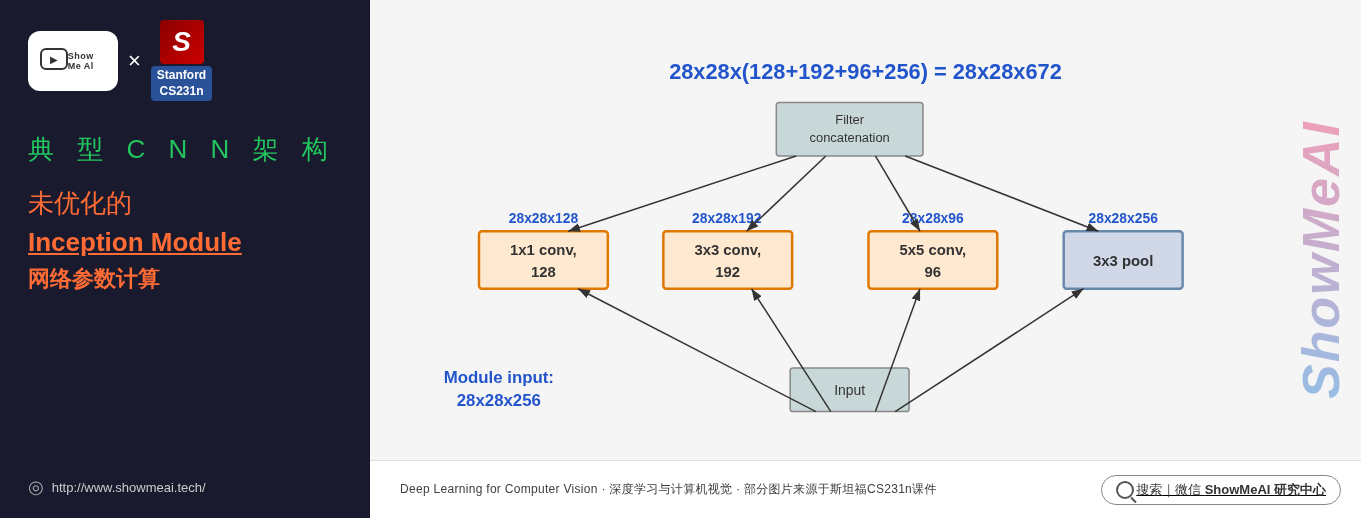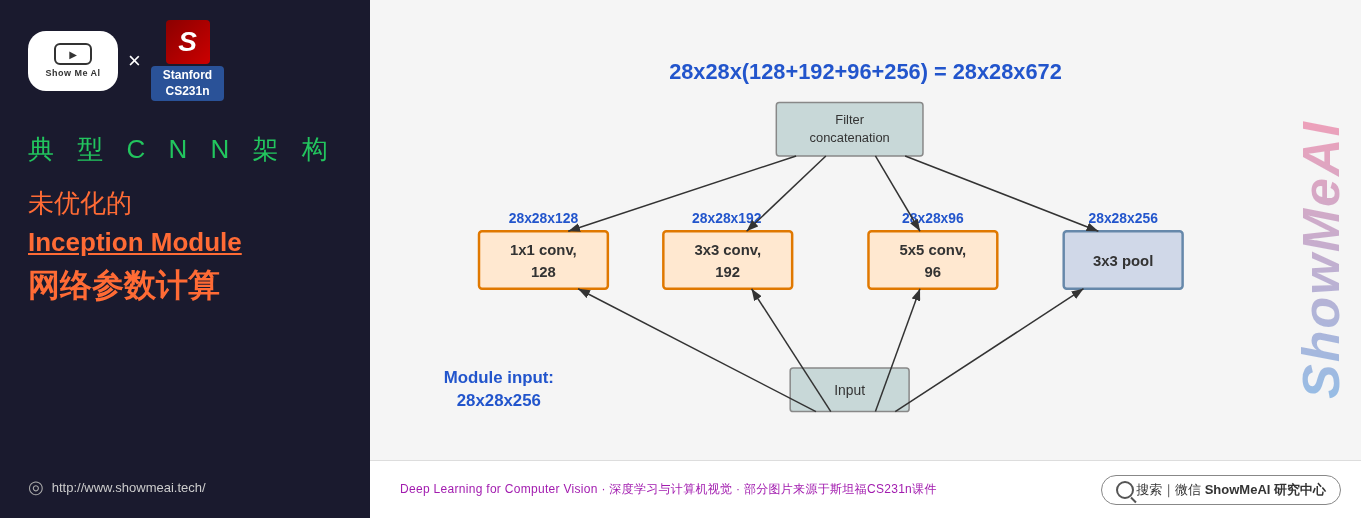--- a/index.html
+++ b/index.html
@@ -26,25 +26,25 @@
 
     .logo-bar {
       display: flex;
       align-items: center;
       gap: 10px;
       margin-bottom: 30px;
     }
 
     .showmeai-logo {
       background: #fff;
-      border-radius: 18px;
+      border-radius: 12px;
       width: 90px;
       height: 60px;
       display: flex;
-      flex-direction: column;
+      flex-direction: row;
       align-items: center;
       justify-content: center;
       padding: 4px 12px;
     }
 
     .showmeai-logo .icon-rect {
       width: 38px;
       height: 22px;
       border: 2.5px solid #333;
       border-radius: 6px;
@@ -90,21 +90,21 @@
       color: #fff;
       font-size: 28px;
       font-weight: bold;
       font-style: italic;
       margin-bottom: 2px;
     }
 
     .stanford-text-block {
       background: #2a5298;
       color: #fff;
-      padding: 2px 12px;
+      padding: 2px 6px;
       border-radius: 4px;
       font-size: 12px;
       font-weight: bold;
       text-align: center;
       line-height: 1.3;
     }
 
     .left-title {
       color: #22c55e;
       font-size: 26px;
@@ -124,21 +124,21 @@
     .left-module-title {
       color: #ff6b35;
       font-size: 26px;
       font-weight: bold;
       margin-bottom: 6px;
       text-decoration: underline;
     }
 
     .left-calc {
       color: #ff6b35;
-      font-size: 32px;
+      font-size: 22px;
       font-weight: bold;
       margin-bottom: 28px;
     }
 
     .left-url {
       display: flex;
       align-items: center;
       gap: 8px;
       margin-top: auto;
     }
@@ -200,32 +200,33 @@
       background: #fff;
       border-top: 1px solid #ddd;
       display: flex;
       align-items: center;
       justify-content: space-between;
       padding: 0 20px 0 30px;
     }
 
     .footer-text {
       font-size: 12px;
-      color: #a21caf;
+      color: #404040;
       letter-spacing: 0.3px;
     }
 
     .search-bar {
       display: flex;
       align-items: center;
       border: 1.5px solid #888;
       border-radius: 20px;
       padding: 5px 14px;
       gap: 2px;
       background: #fff;
+      text-decoration: underline;
     }
 
     .search-icon-circle {
       width: 18px;
       height: 18px;
       border: 2px solid #555;
       border-radius: 50%;
       position: relative;
       display: inline-block;
       flex-shrink: 0;

